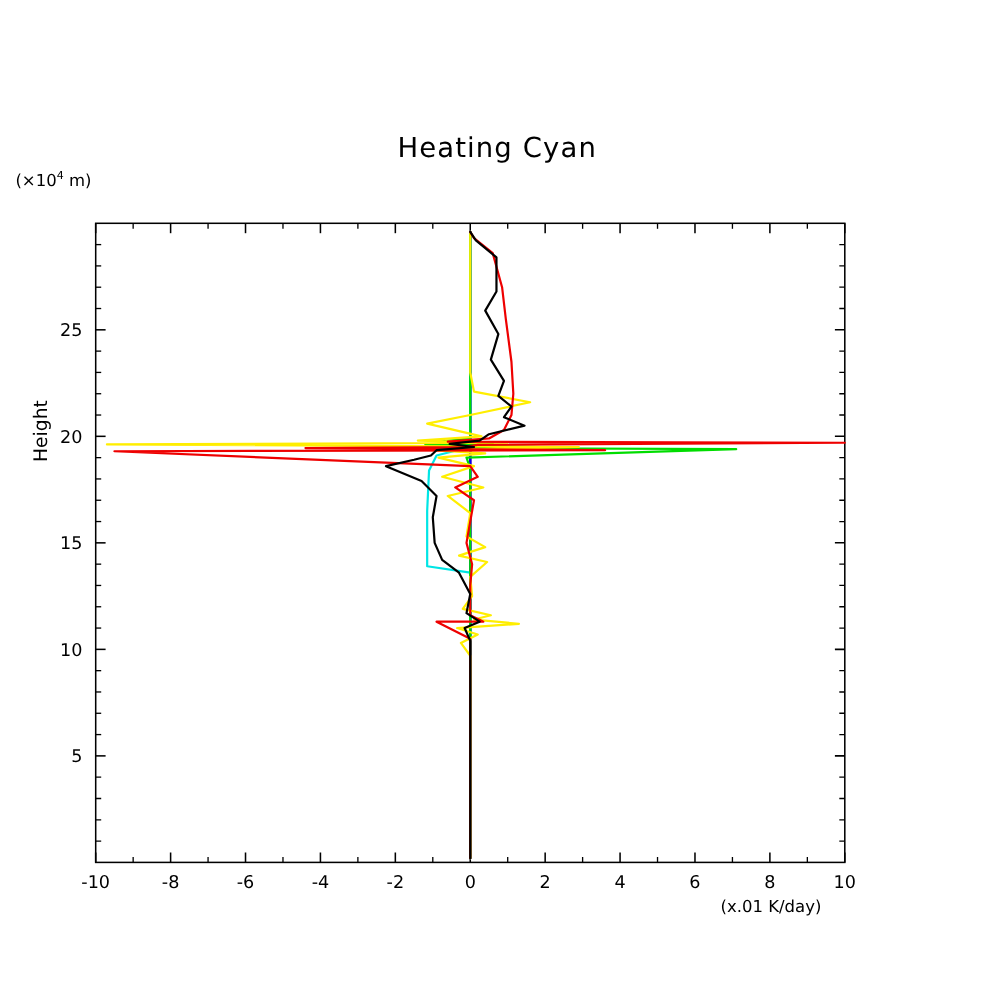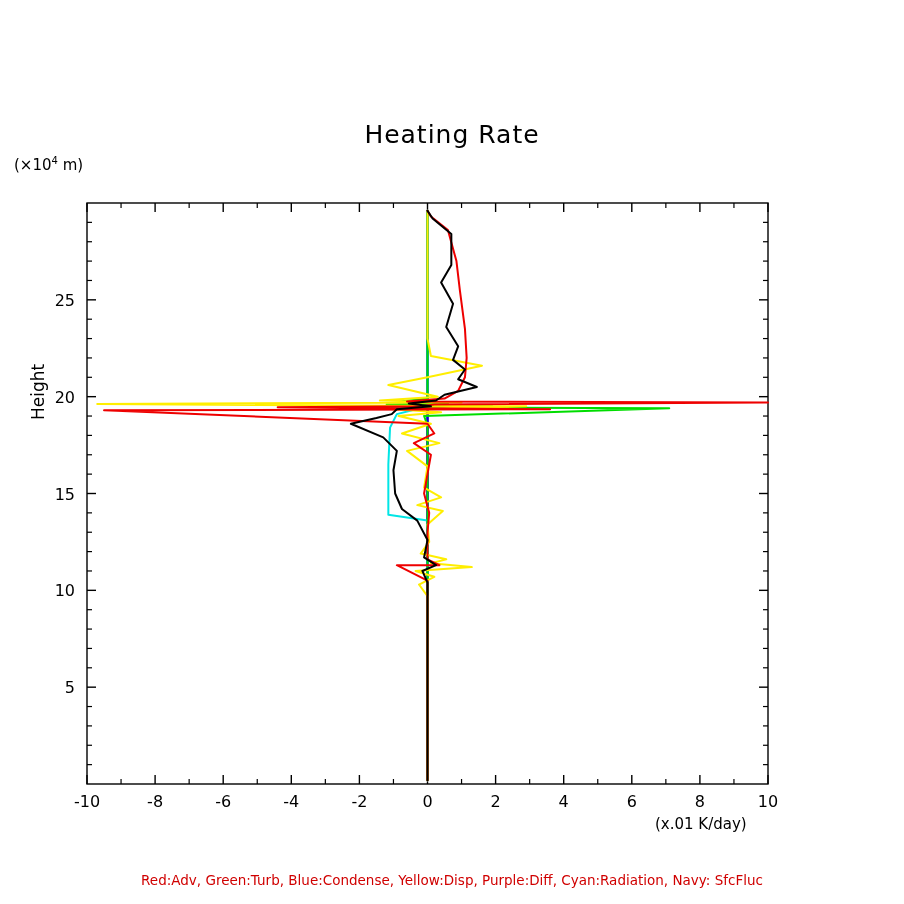--- a/index.html
+++ b/index.html
@@ -75,21 +75,21 @@
     font-family: "DejaVu Sans", sans-serif;
   }
 </style>
 </head>
 <body>
 
 <div id="root">
 
   <div class="units-top">(×10<sup>4</sup> m)</div>
 
-  <div class="chart-title">Heating Rate</div>
+  <div class="chart-title">Heating Cyan</div>
 
   <div class="ylabel">Height</div>
 
   <div class="xunits">(x.01 K/day)</div>
 
   <svg class="plot-svg" width="904" height="904">
     <g id="axes-group">
       <rect id="plot-frame" x="87" y="203" width="681" height="581" fill="none" stroke="#000000" stroke-width="1.4"></rect>
     </g>
     <g id="ticks-group">
@@ -215,15 +215,14 @@
         <polyline points="427.50,780.13 427.50,590.33 427.50,493.50 427.50,406.35 427.50,319.20 427.50,210.75" fill="none" stroke="#8800cc" stroke-width="2" stroke-linejoin="round" stroke-linecap="round"></polyline>
         <polyline points="427.50,780.13 427.50,667.80 427.50,590.33 427.50,570.97 427.50,512.87 427.50,416.03 427.50,357.93 427.50,210.75" fill="none" stroke="#0000ee" stroke-width="2" stroke-linejoin="round" stroke-linecap="round"></polyline>
         <polyline points="427.50,780.13 427.50,590.33 427.50,520.61 388.34,514.80 388.34,464.45 390.05,427.65 396.85,414.10 412.18,410.22 391.75,407.32 429.20,405.38 403.67,402.48 427.50,398.60 427.50,377.30 427.50,299.83 427.50,210.75" fill="none" stroke="#00e5e5" stroke-width="2" stroke-linejoin="round" stroke-linecap="round"></polyline>
         <polyline points="427.50,780.13 427.50,629.07 427.50,570.97 427.50,512.87 427.50,454.77 427.50,425.72 424.09,416.03 669.26,408.29 413.88,407.32 492.19,406.35 386.64,404.41 447.93,403.45 400.26,401.51 427.50,398.60 427.50,377.30 427.50,299.83 427.50,210.75" fill="none" stroke="#00dd00" stroke-width="2" stroke-linejoin="round" stroke-linecap="round"></polyline>
         <polyline points="427.50,780.13 427.50,648.43 427.50,596.14 418.99,584.52 434.31,576.78 415.58,570.97 471.77,567.09 430.91,563.22 446.23,559.35 420.69,553.54 429.20,541.92 427.50,524.49 442.82,510.93 417.28,505.12 441.12,497.37 424.09,487.69 427.50,466.39 407.07,450.89 439.42,443.15 401.96,433.46 430.91,423.78 398.56,416.03 441.12,412.16 393.45,409.25 526.25,406.35 97.22,404.03 461.55,402.48 379.83,400.54 437.72,396.67 388.34,385.05 427.50,377.30 481.98,365.68 430.91,356.00 427.50,338.57 427.50,280.47 427.50,210.75" fill="none" stroke="#ffee00" stroke-width="2" stroke-linejoin="round" stroke-linecap="round"></polyline>
         <polyline points="427.50,780.13 427.50,687.17 427.50,609.70 427.50,580.65 396.85,565.16 439.42,565.16 427.50,559.35 427.50,532.23 429.20,512.87 424.09,493.50 427.50,474.13 430.91,454.77 413.88,443.15 434.31,433.46 427.50,423.78 104.03,410.22 550.08,409.25 277.68,407.32 420.69,406.35 434.31,404.41 768.00,402.48 407.07,401.51 444.53,398.60 458.15,390.86 464.95,377.30 466.66,357.93 464.95,328.88 459.85,290.15 456.44,261.10 447.93,230.11 430.91,216.56 427.50,210.75" fill="none" stroke="#ee0000" stroke-width="2" stroke-linejoin="round" stroke-linecap="round"></polyline>
         <polyline points="427.50,780.13 427.50,667.80 427.50,600.02 427.50,582.59 422.39,570.97 436.01,565.16 424.09,557.41 427.50,539.98 417.28,520.61 401.96,508.99 395.15,493.50 393.45,470.26 396.85,450.89 383.23,437.34 350.89,423.78 376.43,417.97 391.75,414.10 396.85,409.25 430.91,406.35 408.77,403.45 436.01,400.54 444.53,394.73 476.87,386.98 458.15,379.24 464.95,369.55 453.04,359.87 458.15,346.31 446.23,326.95 453.04,303.71 441.12,282.40 451.33,264.97 451.33,233.99 432.61,218.49 427.50,210.75" fill="none" stroke="#000000" stroke-width="2" stroke-linejoin="round" stroke-linecap="round"></polyline>
       </g>
   </svg>
 
-  <div class="legend">Red:Adv, Green:Turb, Blue:Condense, Yellow:Disp, Purple:Diff, Cyan:Radiation, Navy: SfcFluc</div>
 
 </div>
 
 </body></html>

